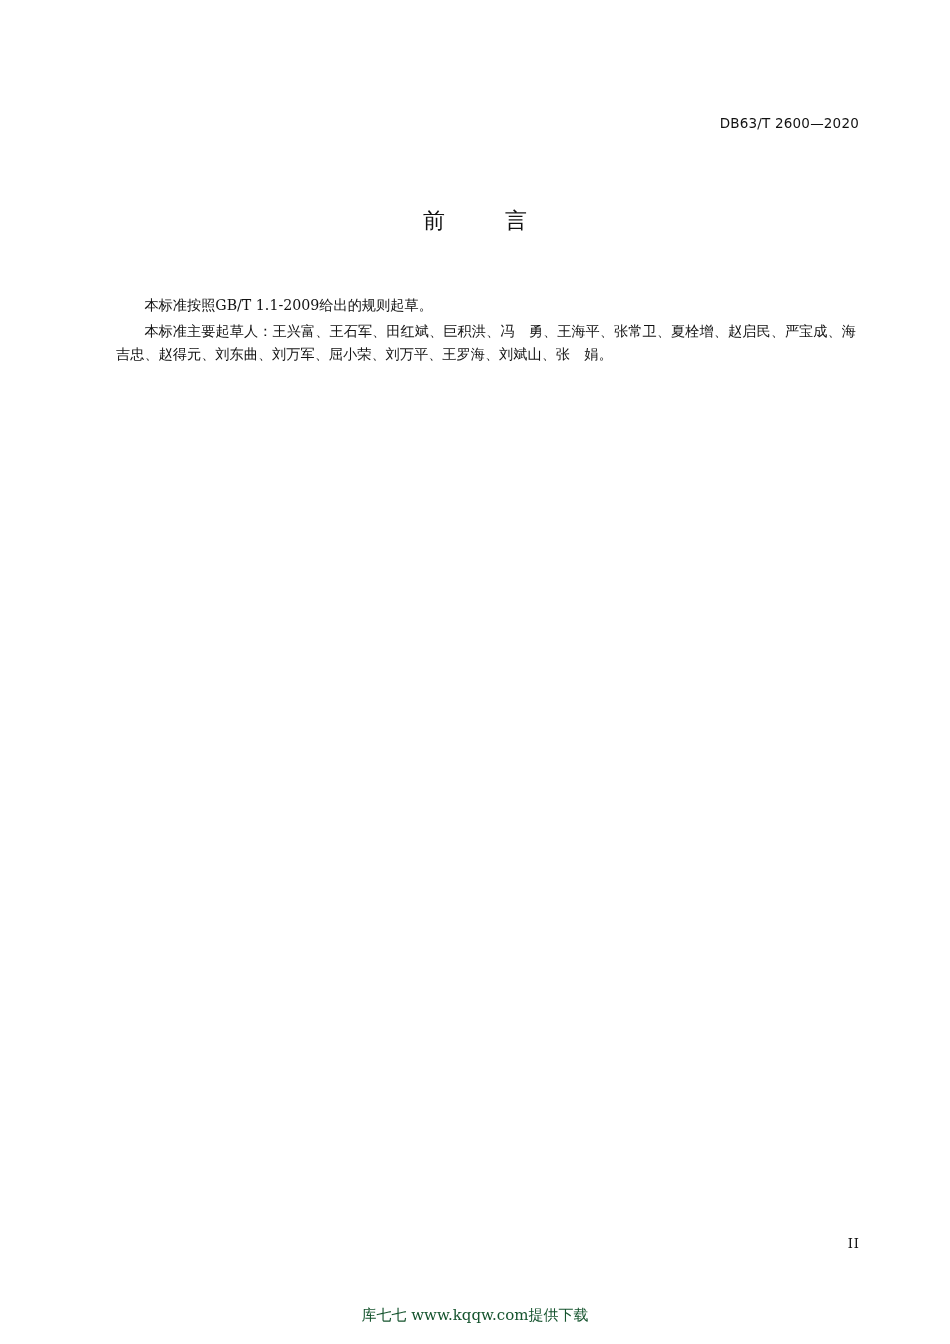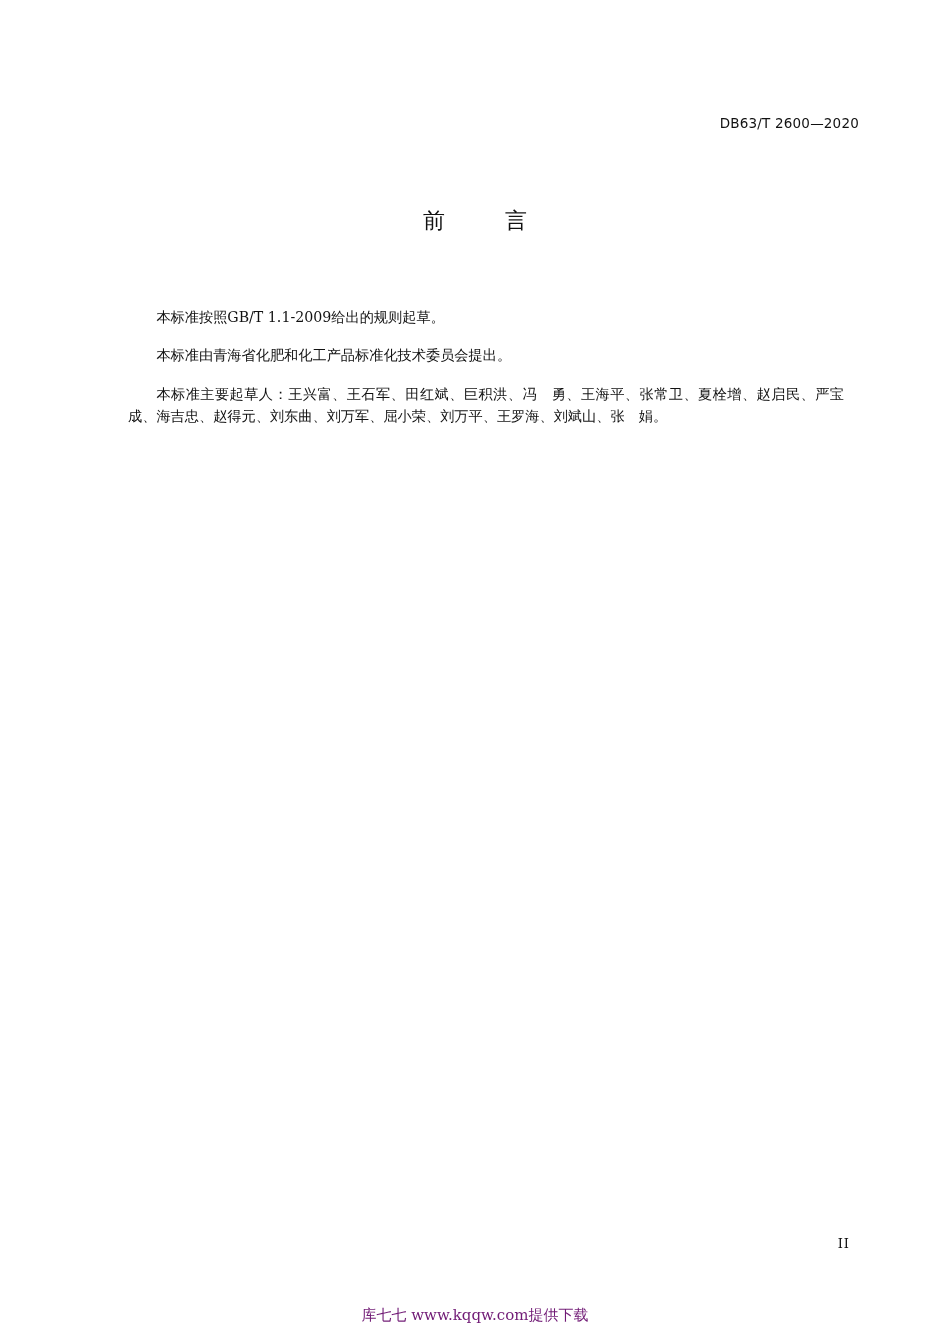--- a/index.html
+++ b/index.html
@@ -2,34 +2,33 @@
 <html><head>
 <meta charset="utf-8">
 <style>
   html, body { margin: 0; padding: 0; background: #ffffff; }
   body { width: 950px; height: 1344px; position: relative; overflow: hidden; color: #111; font-family: "DejaVu Serif", "Liberation Serif", serif; }
   .std-number { position: absolute; top: 115px; right: 91px; font-family: "DejaVu Sans", "Liberation Sans", sans-serif; font-size: 13.5px; letter-spacing: 0.2px; }
   .title { position: absolute; top: 206px; left: 0; width: 950px; text-align: center; font-family: "DejaVu Sans", "Liberation Sans", sans-serif; font-size: 22px; }
   .title span { display: inline-block; }
   .title .gap { width: 60px; }
   .body { position: absolute; top: 290px; left: 112px; width: 748px; font-size: 14.2px; line-height: 22.3px; }
-  .para { margin: 16px; text-indent: 2em; text-align: justify; text-align-last: left; }
-  .page-num { position: absolute; top: 1236px; right: 100px; font-family: "DejaVu Serif", "Liberation Serif", serif; font-size: 13px; letter-spacing: 1px; }
-  .footer { position: absolute; top: 1306px; left: 0; width: 950px; text-align: center; font-family: "DejaVu Serif", "Liberation Serif", serif; font-size: 15px; color: #701a75; }
+  .para { margin: 4px; text-indent: 2em; text-align: justify; text-align-last: left; }
+  .page-num { position: absolute; top: 1236px; right: 90px; font-family: "DejaVu Serif", "Liberation Serif", serif; font-size: 13px; letter-spacing: 1px; }
+  .footer { position: absolute; top: 1306px; left: 0; width: 950px; text-align: center; font-family: "DejaVu Serif", "Liberation Serif", serif; font-size: 15px; color: #14532d; }
 </style>
 </head>
 <body>
 
 <div class="std-number">DB63/T 2600—2020</div>
 
 <div class="title">
   <span>前</span><span class="gap"></span><span>言</span>
 </div>
 
 <div class="body">
   <p class="para">本标准按照GB/T 1.1-2009给出的规则起草。</p>
-  <p class="para">本标准由青海省化肥和化工产品标准化技术委员会提出。</p>
   <p class="para">本标准主要起草人：王兴富、王石军、田红斌、巨积洪、冯　勇、王海平、张常卫、夏栓增、赵启民、严宝成、海吉忠、赵得元、刘东曲、刘万军、屈小荣、刘万平、王罗海、刘斌山、张　娟。</p>
 </div>
 
 <div class="page-num">II</div>
 
 <div class="footer">库七七 www.kqqw.com提供下载</div>
 
 </body></html>

